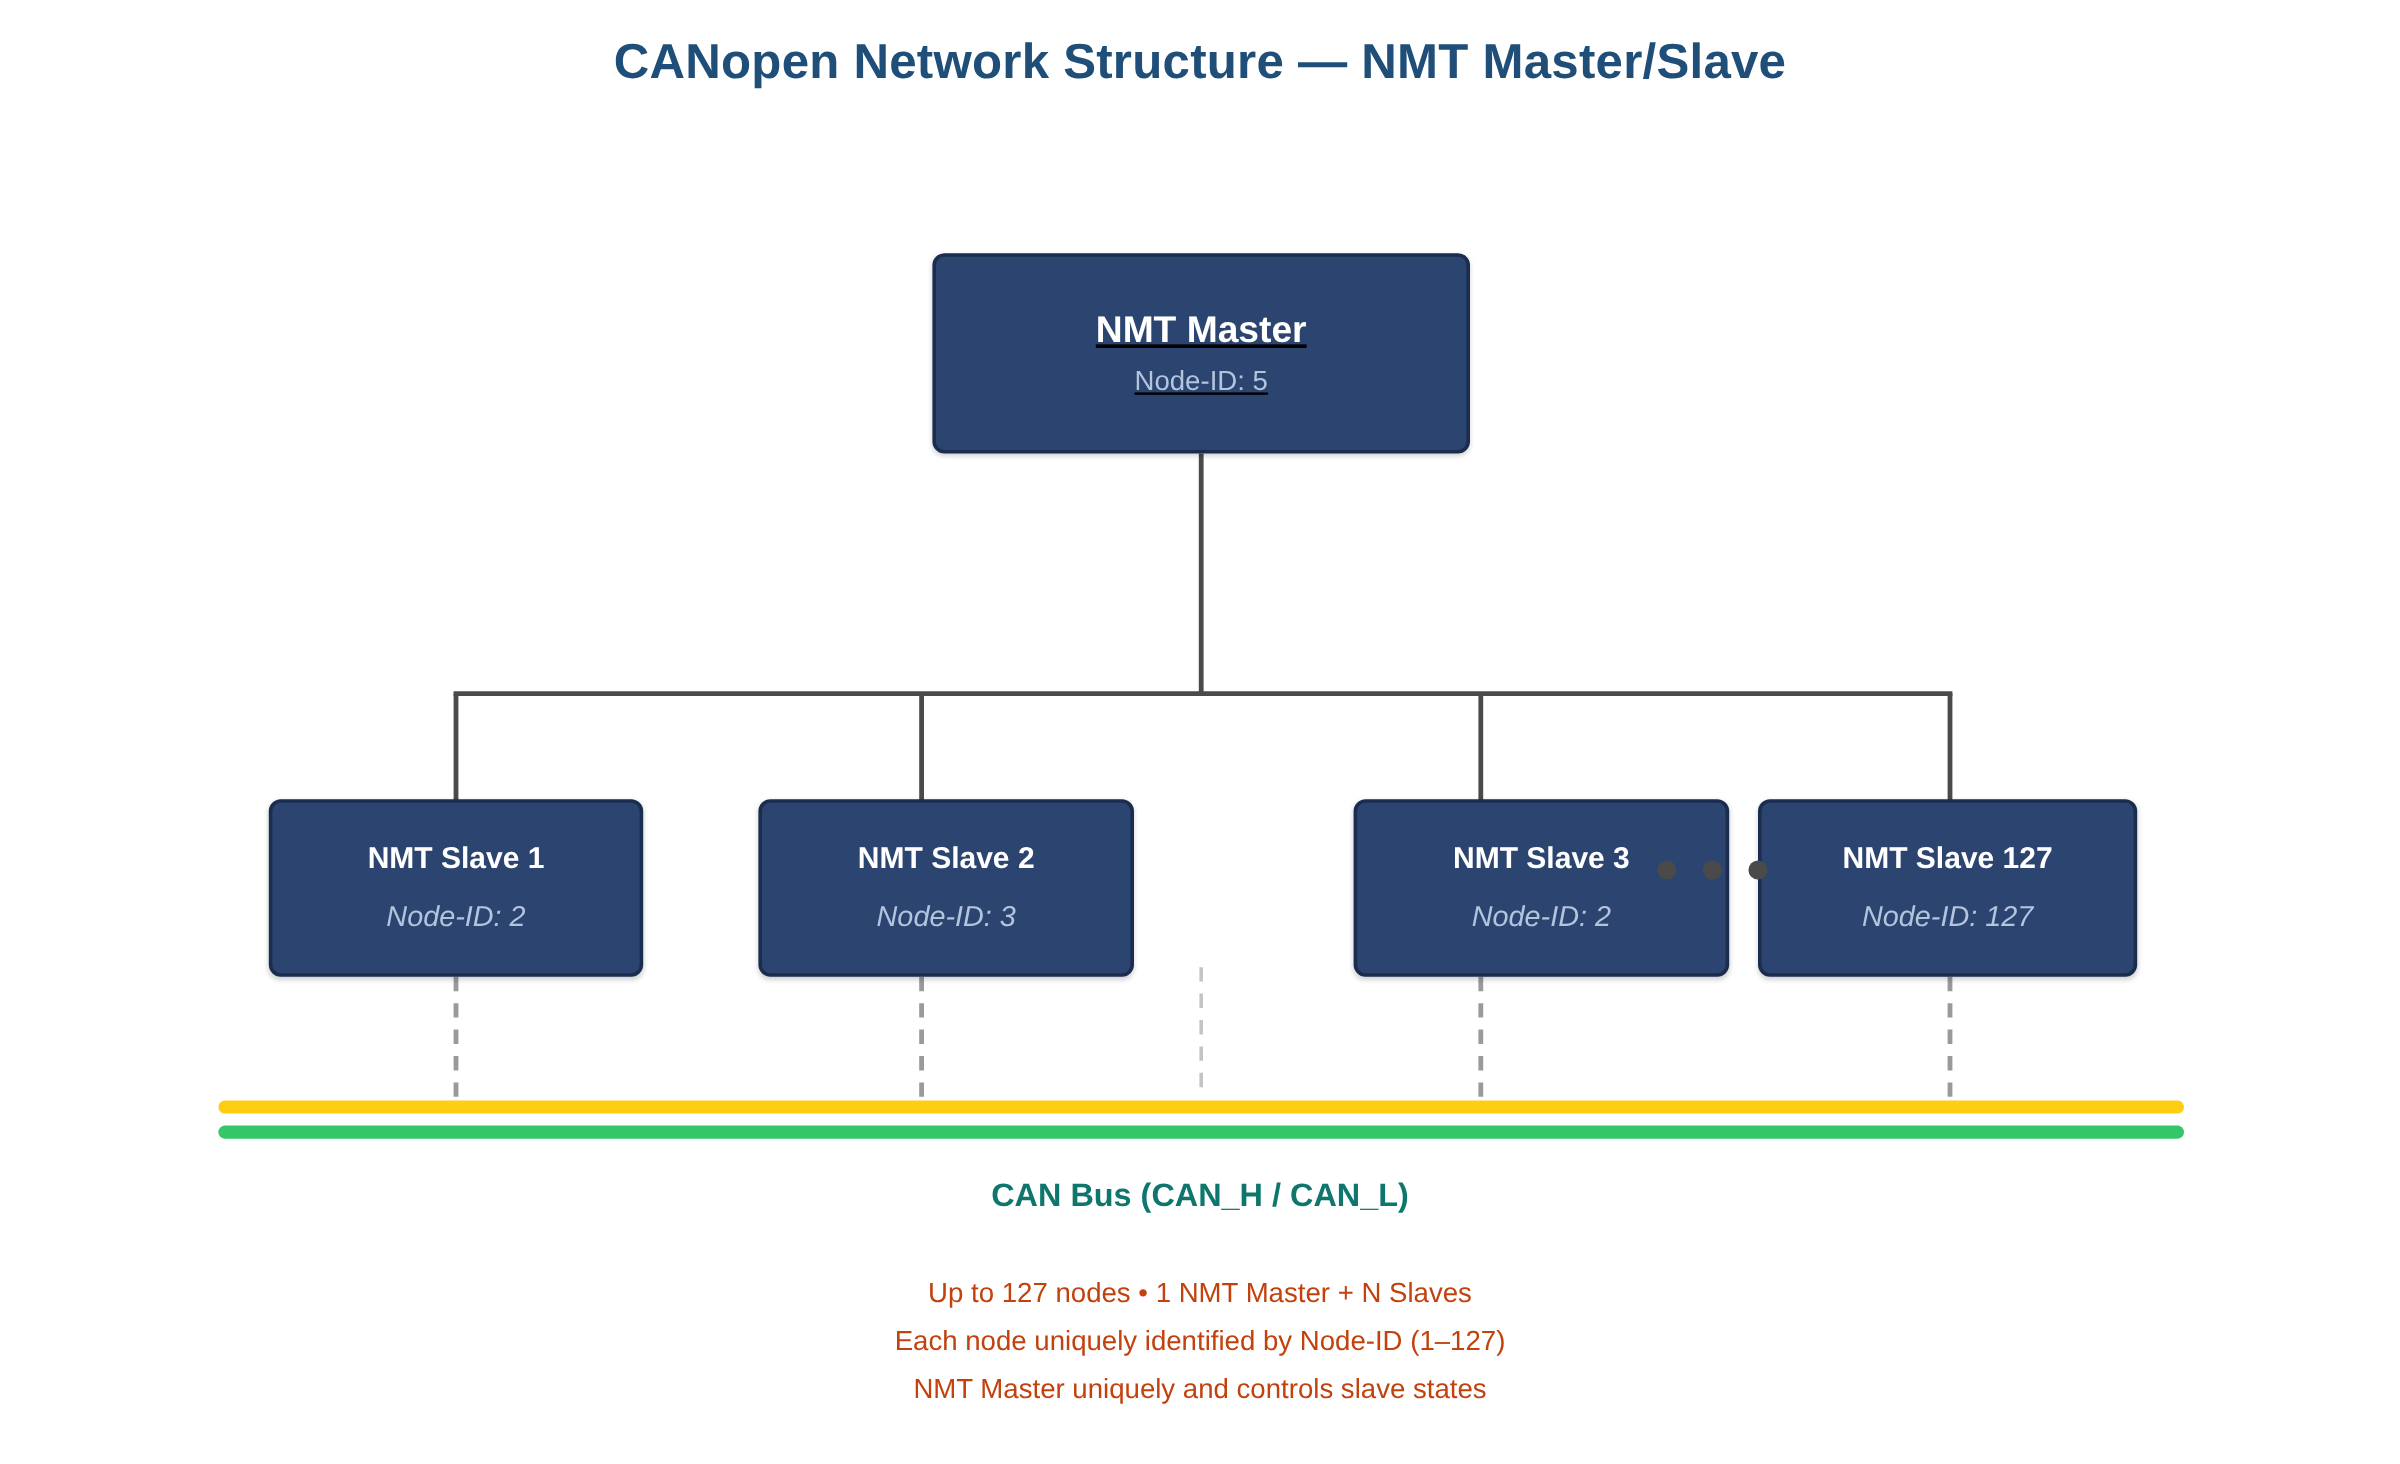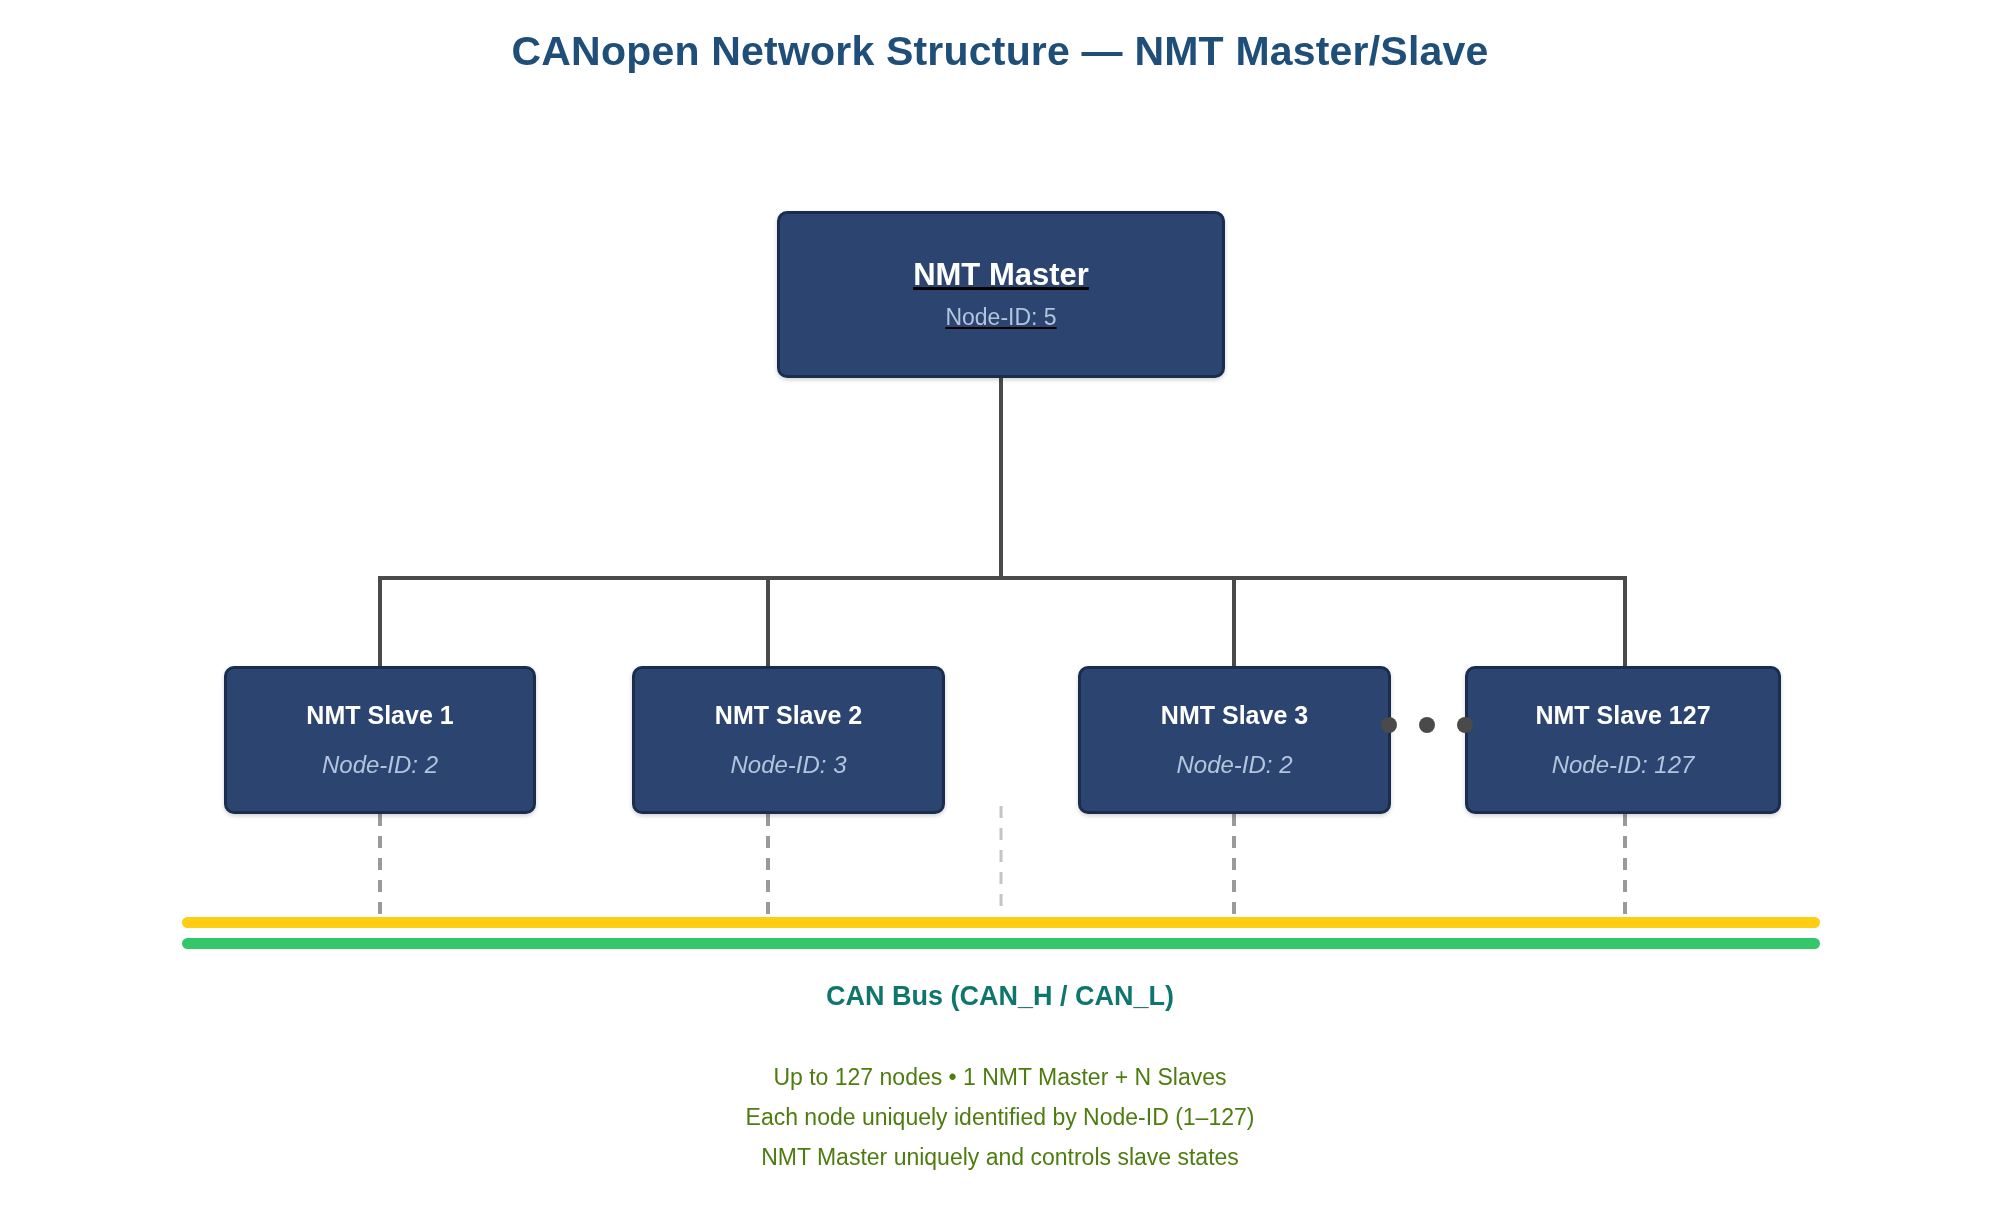--- a/index.html
+++ b/index.html
@@ -71,21 +71,21 @@
   .node.master { left: 777px; top: 211px; width: 448px; height: 167px; text-decoration: underline; }
   .node.master .node-title { font-size: 31px; margin-bottom: 13px; }
   .node.master .node-sub   { font-size: 23px; }
 
   .node.slave { top: 666px; height: 148px; gap: 12px; }
   .node.slave .node-title { font-size: 25px; margin-bottom: 11px; }
   .node.slave .node-sub   { font-size: 24px; font-style: italic; }
 
   .node.slave.s1  { left: 224px;  width: 312px; }
   .node.slave.s2  { left: 632px;  width: 313px; }
-  .node.slave.s3  { left: 1078px; width: 313px; }
+  .node.slave.s3  { left: 1128px; width: 313px; }
   .node.slave.s127{ left: 1465px; width: 316px; }
 
   
   .ellipsis-dot {
     position: absolute;
     width: 16px;
     height: 16px;
     border-radius: 50%;
     background: #4a4a4a;
     top: 717px;
@@ -119,21 +119,21 @@
   }
   .footer {
     position: absolute;
     top: 1057px;
     left: 0;
     width: 2000px;
     text-align: center;
   }
   .footer-line {
     font-size: 23px;
-    color: #4d7c0f;
+    color: #c2410c;
     line-height: 40px;
     white-space: nowrap;
   }
 </style>
 </head>
 <body>
 
 <div id="canvas">
 
   <div class="diagram-title">CANopen Network Structure — NMT Master/Slave</div>

